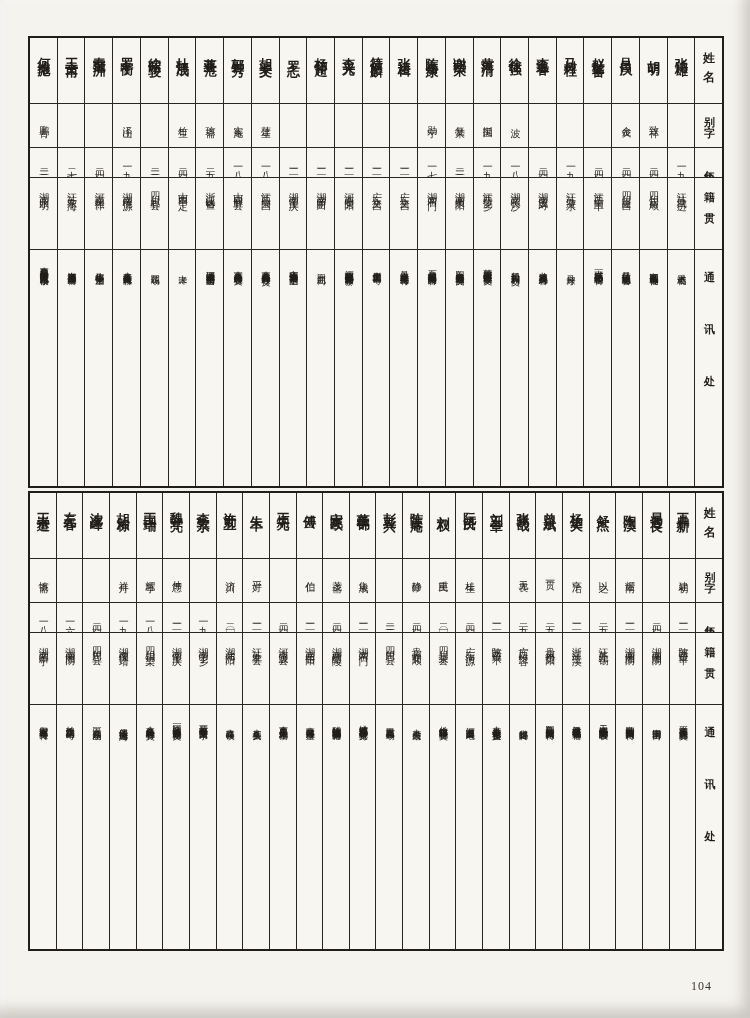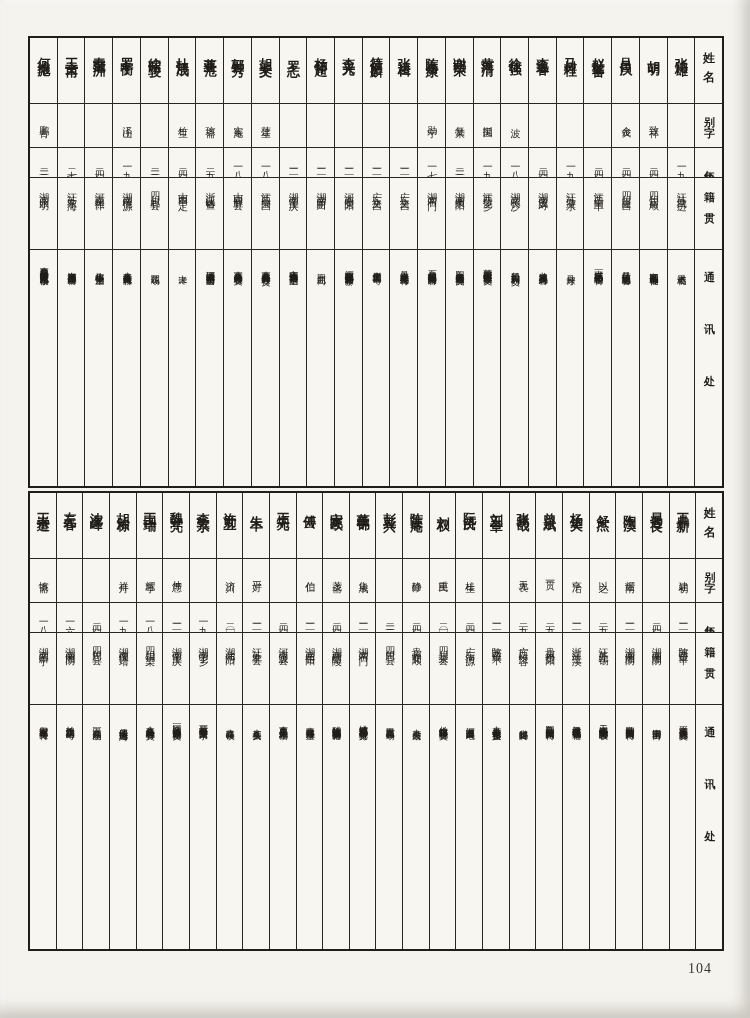--- a/index.html
+++ b/index.html
@@ -48,22 +48,22 @@
   .r-addr .vt   { font-size:9px;  letter-spacing:0.5px; max-height:200px; }
   .hdr .vt { font-weight:700; }
   .hdr .r-name .vt   { font-size:12px; letter-spacing:18px; }
   .hdr .r-zi .vt     { font-size:11px; letter-spacing:10px; font-weight:700; }
   .hdr .r-age .vt    { font-size:11px; letter-spacing:2px;  font-weight:700; }
   .hdr .r-native .vt { font-size:11px; letter-spacing:22px; font-weight:700; }
   .hdr .r-addr .vt   { font-size:11px; letter-spacing:52px; font-weight:700; max-height:none; }
   .hdr .r-addr { padding-top:12px; }
   .pagenum {
     position:absolute;
-    right:38px; bottom:41px;
-    font-size:14px;
+    right:38px; bottom:24px;
+    font-size:12px;
     color:#3a362f;
     letter-spacing:1px;
   }
 </style>
 </head>
 <body>
 
 <div class="page">
   <div class="dtable top">
       <div class="col hdr">

